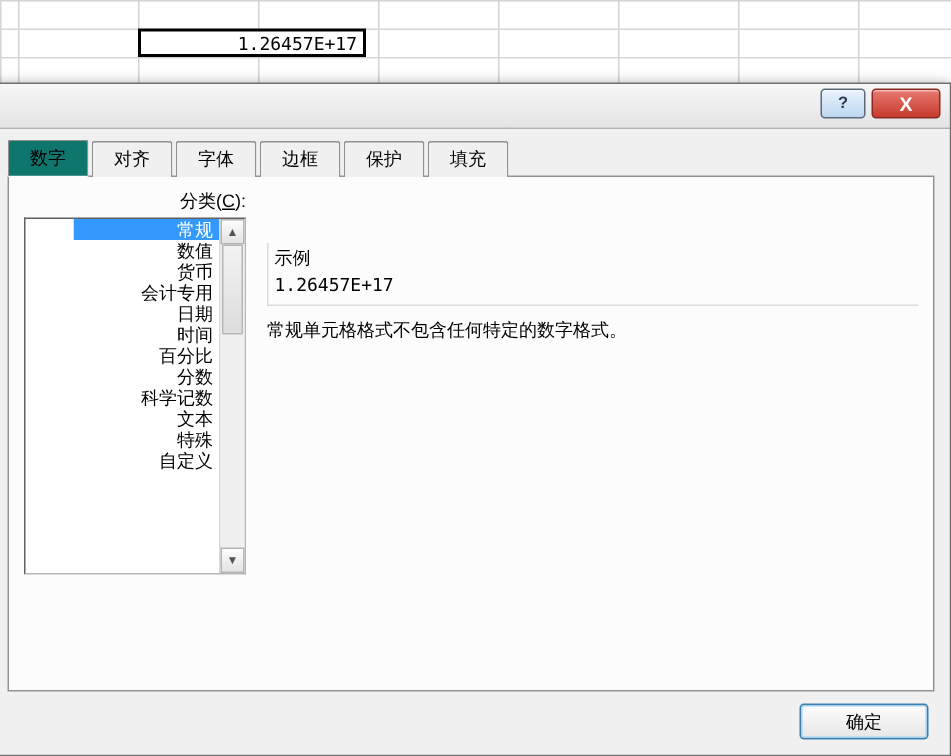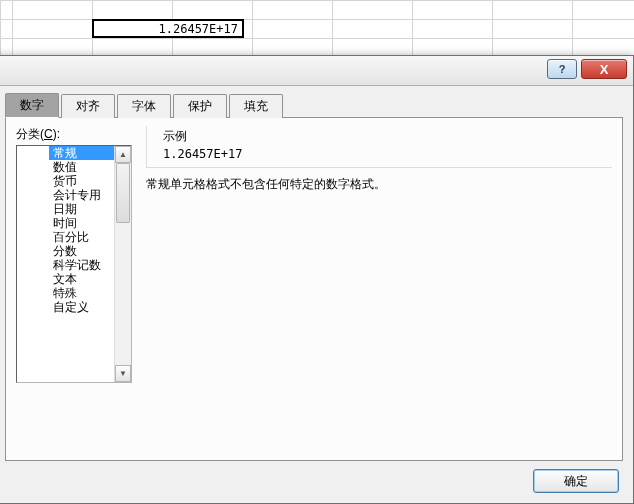--- a/index.html
+++ b/index.html
@@ -100,40 +100,40 @@
     border-bottom: none;
     background: #f0f0f0;
     padding: 3px 14px;
     margin-right: 2px;
     font-size: 12px;
     position: relative;
     cursor: default;
     border-radius: 2px 2px 0 0;
   }
   .tab.active {
-    background: #a3a3a3;
+    background: #0f766e;
     border-bottom: 1px solid #fcfcfc;
     z-index: 2;
     margin-top: 12px;
   }
   .tab-panel {
     border: 1px solid #919191;
     background: #fcfcfc;
     flex: 1;
     margin-top: -1px;
     padding: 8px 10px 10px 10px;
     display: flex;
     flex-direction: column;
   }
   .panel-top {
     display: flex;
     gap: 14px;
     flex: 0 0 auto;
   }
-  .category-col { width: 116px; }
+  .category-col { width: 148px; text-align: right; }
   .category-label {
     margin-bottom: 2px;
     font-size: 12px;
   }
   .category-label u { text-decoration: underline; }
   .listbox-wrap {
     display: flex;
     border: 1px inset #b5b5b5;
     background: #fff;
     height: 238px;
@@ -174,22 +174,23 @@
     position: absolute; left:1px; right:1px; top:0; height: 60px;
     background: linear-gradient(#f3f3f3, #dcdcdc);
     border: 1px solid #b5b5b5;
     border-radius: 1px;
   }
   .right-col { flex: 1; }
   .example-group {
     border: 1px solid #dcdcdc;
     border-top: none;
     border-right: none;
-    padding: 2px 6px 6px 16px;
+    padding: 2px 6px 6px 4px;
     margin-bottom: 8px;
+    margin-top: 36px;
   }
   .example-title { margin-bottom: 2px; }
   .example-value {
     font-family: Consolas, monospace;
     font-size: 12px;
   }
   .description { font-size: 12px; }
   .panel-filler { flex: 1; }
   .button-row {
     display: flex;
@@ -241,20 +242,21 @@
     <div class="titlebar-buttons">
       <div class="tbtn help">?</div>
       <div class="tbtn close">X</div>
     </div>
   </div>
   <div class="dialog-body">
     <div class="tabstrip">
       <div class="tab active">数字</div>
       <div class="tab">对齐</div>
       <div class="tab">字体</div>
+      <div class="tab">边框</div>
       <div class="tab">保护</div>
       <div class="tab">填充</div>
     </div>
     <div class="tab-panel">
       <div class="panel-top">
         <div class="category-col">
           <div class="category-label">
             <span>分类(</span><u>C</u><span>):</span>
           </div>
           <div class="listbox-wrap">

